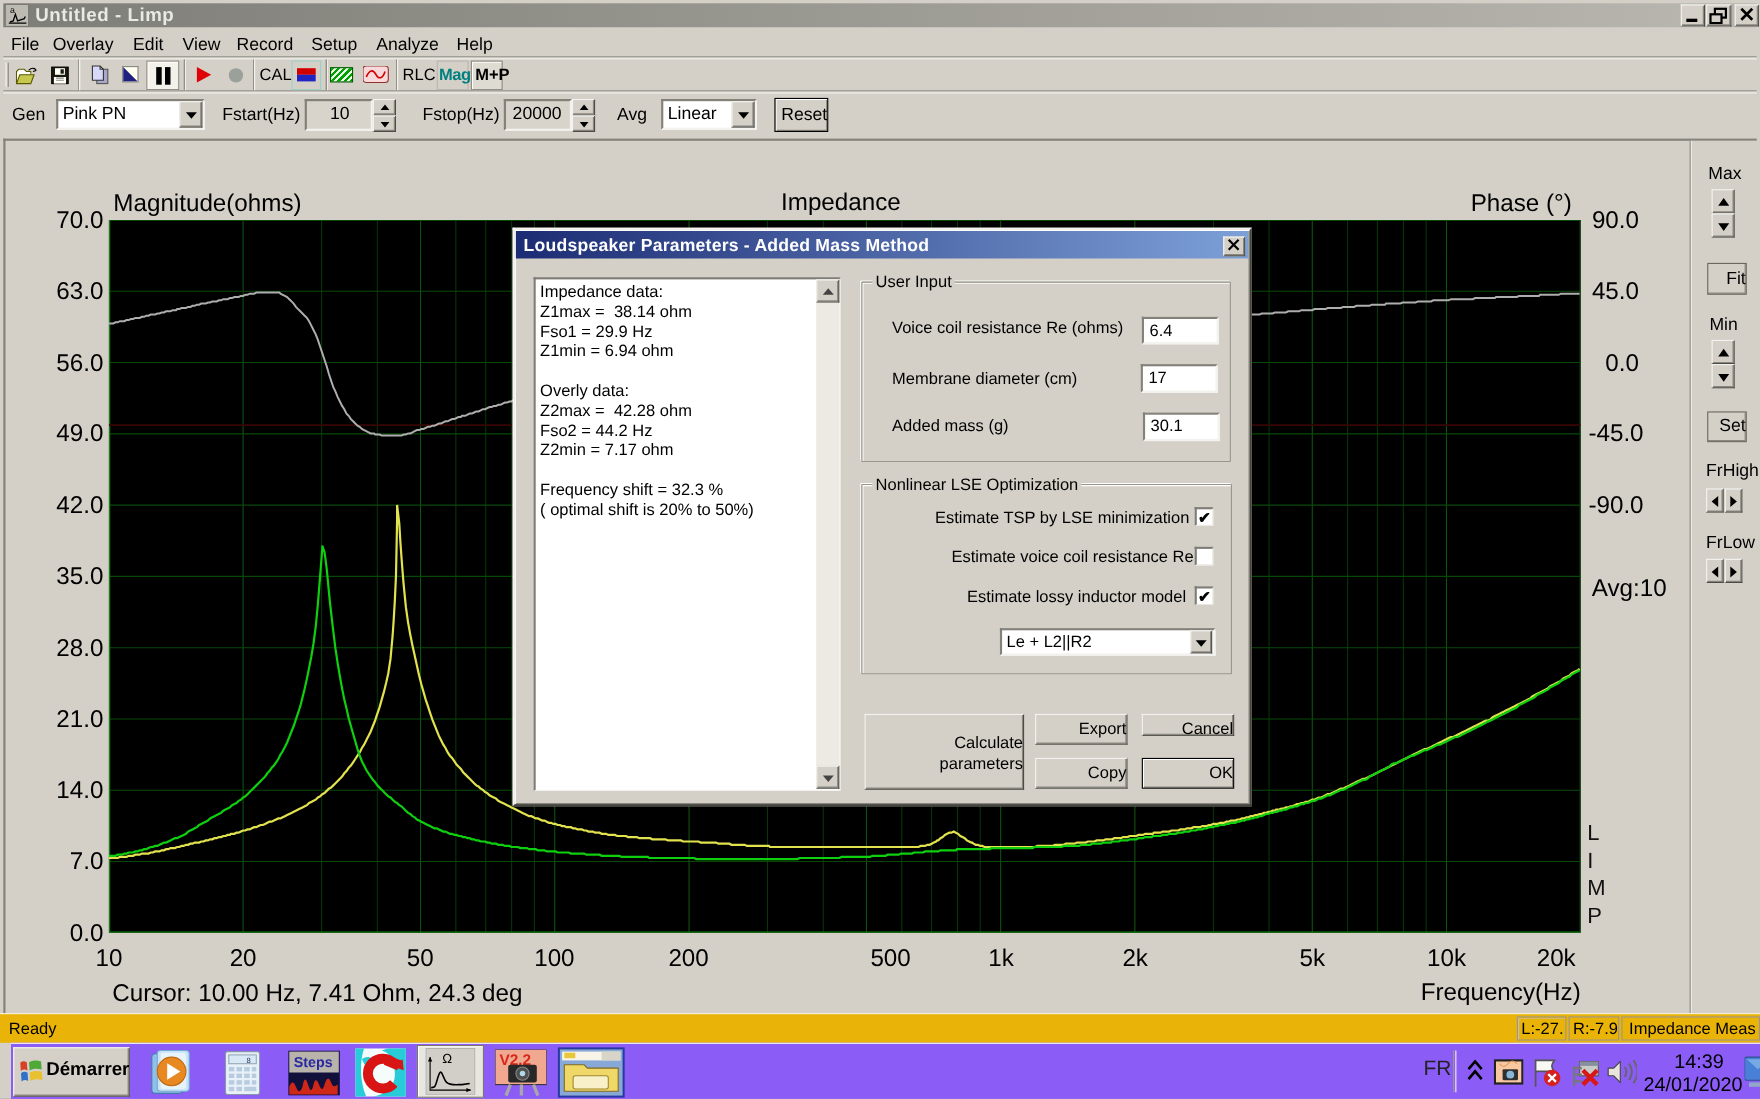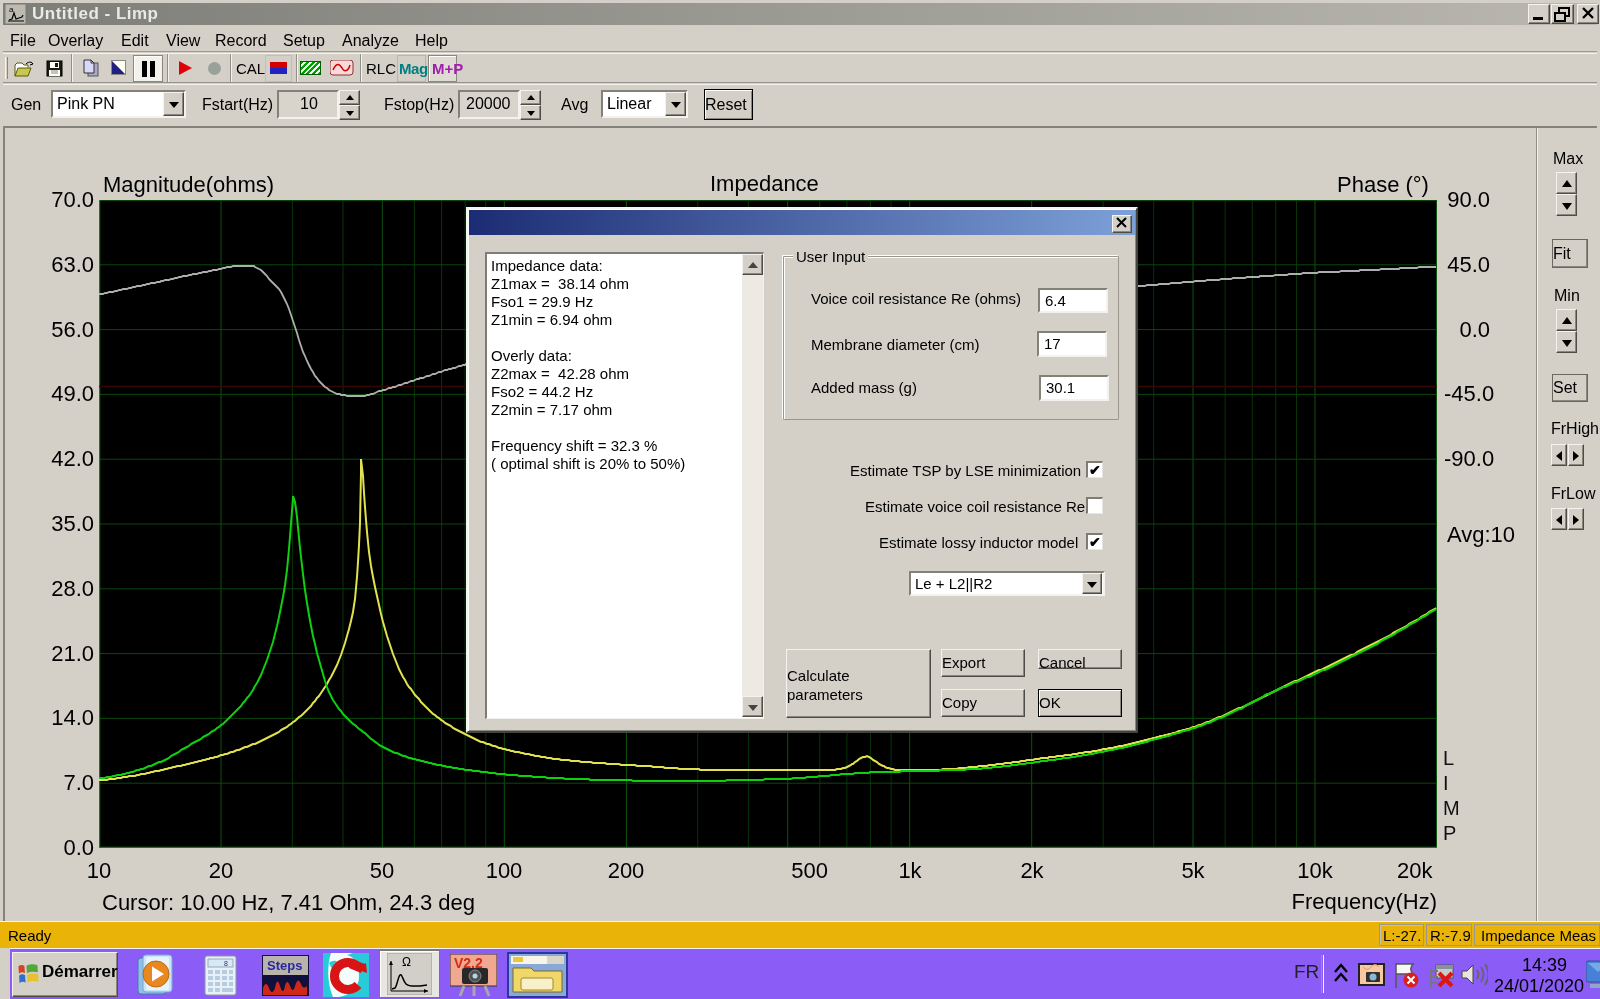--- a/index.html
+++ b/index.html
@@ -1,18 +1,18 @@
 <!DOCTYPE html>
 <html><head><meta charset="utf-8"><style>
 *{margin:0;padding:0;box-sizing:border-box}
 html,body{width:1600px;height:999px;overflow:hidden}
 body{font-family:"Liberation Sans",sans-serif;background:#d4d0c8;position:relative}
 .abs{position:absolute}
 .sunken{background:#fff;border-top:2px solid #838178;border-left:2px solid #838178;border-right:2px solid #f3f2ee;border-bottom:2px solid #f3f2ee}
-.btn{background:#d4d0c8;border-top:1px solid #f4f3ef;border-left:1px solid #f4f3ef;border-right:1px solid #4e4c46;border-bottom:1px solid #4e4c46;box-shadow:inset -1px -1px 0 #8a877e;color:#000;text-align:left}
+.btn{background:#d4d0c8;border-top:1px solid #f4f3ef;border-left:1px solid #f4f3ef;border-right:1px solid #4e4c46;border-bottom:1px solid #4e4c46;box-shadow:inset -1px -1px 0 #8a877e;color:#000;text-align:right}
 .grp{border:1px solid #9a968c;box-shadow:1px 1px 0 #fdfdfb inset, -1px -1px 0 #fdfdfb;border-radius:1px}
 .grplab{position:absolute;top:-9px;left:9px;background:#d4d0c8;padding:0 3px;font-size:15px}
 .cb{position:absolute;width:17px;height:17px;background:#fff;border-top:2px solid #7e7c74;border-left:2px solid #7e7c74;border-right:1px solid #e8e6e0;border-bottom:1px solid #e8e6e0}
 .ck{position:absolute;left:1px;top:-1px;font-size:14px;font-weight:bold;color:#000}
 .lab15{position:absolute;font-size:15px;color:#000;white-space:nowrap}
 .lab16{position:absolute;font-size:16px;color:#000;white-space:nowrap}
 .lab22{position:absolute;font-size:22px;color:#000;white-space:nowrap}
 .tseg{position:absolute;top:0;bottom:0;width:2px;background:linear-gradient(90deg,#928f86 0 1px,#f4f3ef 1px 2px)}
 .arw{display:block;width:0;height:0;margin:auto}
 </style></head><body>
@@ -98,21 +98,21 @@
 
  <svg class="abs" style="left:327px;top:6px" width="24" height="16">
       <rect x="0" y="0" width="23" height="15" rx="3" fill="#f8d8d8" stroke="#903030"></rect>
       <path d="M3,10 C6,3 9,3 12,8 C14,12 18,12 20,5" fill="none" stroke="#d00000" stroke-width="1.5"></path>
     </svg>
  <div class="tseg" style="left:357px"></div>
  <span class="abs" style="left:363px;top:6px;font-size:15px;color:#000">RLC</span>
  <div class="abs" style="left:394px;top:1px;width:29px;height:27px;border:1px solid #b8b5ac"></div>
  <span class="abs" style="left:396px;top:6px;font-size:15px;font-weight:bold;color:#008080;letter-spacing:-.4px">Mag</span>
  <div class="abs" style="left:425px;top:1px;width:29px;height:27px;background:#dedbd3;border:1px solid #8a877e;box-shadow:inset 1px 1px 0 #fff"></div>
- <span class="abs" style="left:429px;top:6px;font-size:15px;font-weight:bold;color:#a21caf">M+P</span>
+ <span class="abs" style="left:429px;top:6px;font-size:15px;font-weight:bold;color:#000000">M+P</span>
 </div>
 
 <div class="abs" style="left:3px;top:84px;width:1594px;height:41px;background:#d4d0c8;border-top:1px solid #f4f3ef">
  <span class="lab16" style="left:8px;top:11px">Gen</span>
  <div class="sunken abs" style="left:48px;top:5px;width:135px;height:28px"></div>
  <span class="lab16" style="left:54px;top:10px">Pink PN</span>
  <div class="btn abs" style="left:160px;top:7px;width:21px;height:24px">
       <span class="arw" style="margin-top:9px;border-left:5px solid transparent;border-right:5px solid transparent;border-top:6px solid #000"></span>
     </div>
  <span class="lab16" style="left:199px;top:11px">Fstart(Hz)</span>
@@ -229,20 +229,21 @@
 <span class="lab16" style="left:1551px;top:485px">FrLow</span>
 <div class="btn abs" style="left:1551px;top:508px;width:16px;height:22px">
     <span class="arw" style="margin-top:6px;border-top:5px solid transparent;border-bottom:5px solid transparent;border-right:6px solid #000"></span>
   </div>
 <div class="btn abs" style="left:1568px;top:508px;width:16px;height:22px">
     <span class="arw" style="margin-top:6px;border-top:5px solid transparent;border-bottom:5px solid transparent;border-left:6px solid #000"></span>
   </div>
 
 <div class="abs" style="left:466px;top:207px;width:672px;height:526px;background:#d4d0c8;border-top:2px solid #f5f4f0;border-left:2px solid #f5f4f0;border-right:2px solid #45433e;border-bottom:2px solid #45433e;box-shadow:inset 1px 1px 0 #fdfdfb,inset -1px -1px 0 #8a877e">
  <div class="abs" style="left:1px;top:1px;right:1px;height:25px;background:linear-gradient(90deg,#1c2c74,#7da0d8)"></div>
+ <div class="abs" style="left:8px;top:6px;font-size:16px;font-weight:bold;color:#fff;letter-spacing:.2px">Loudspeaker Parameters - Added Mass Method</div>
  <div class="btn abs" style="left:644px;top:6px;width:20px;height:18px"><svg width="18" height="15">
         <path d="M4,2 L13,11 M13,2 L4,11" stroke="#000" stroke-width="2"></path>
       </svg></div>
 
  <div class="abs" style="left:17px;top:43px;width:279px;height:467px;background:#fff;border-top:2px solid #7e7c74;border-left:2px solid #7e7c74;border-right:1px solid #f2f1ed;border-bottom:1px solid #f2f1ed"></div>
  <div class="abs" style="left:23px;top:48px;font-size:15px;line-height:18px;color:#000">Impedance data:<br>Z1max =&nbsp; 38.14 ohm<br>Fso1 = 29.9 Hz<br>Z1min = 6.94 ohm<br>&nbsp;<br>Overly data:<br>Z2max =&nbsp; 42.28 ohm<br>Fso2 = 44.2 Hz<br>Z2min = 7.17 ohm<br>&nbsp;<br>Frequency shift = 32.3 %<br>( optimal shift is 20% to 50%)</div>
 
  <div class="abs" style="left:274px;top:45px;width:21px;height:463px;background:#eceae3"></div>
  <div class="btn abs" style="left:274px;top:45px;width:21px;height:21px">
       <span class="arw" style="margin-top:7px;border-left:5px solid transparent;border-right:5px solid transparent;border-bottom:6px solid #444"></span>
@@ -260,20 +261,23 @@
     </div>
  <span class="lab15" style="left:343px;top:127px">Membrane diameter (cm)</span>
  <div class="sunken abs" style="left:569px;top:122px;width:70px;height:26px">
       <span style="position:absolute;left:5px;top:2px;font-size:15px">17</span>
     </div>
  <span class="lab15" style="left:343px;top:170px">Added mass (g)</span>
  <div class="sunken abs" style="left:571px;top:166px;width:70px;height:26px">
       <span style="position:absolute;left:5px;top:2px;font-size:15px">30.1</span>
     </div>
 
+ <div class="grp abs" style="left:315px;top:231px;width:337px;height:173px">
+      <span class="grplab">Nonlinear LSE Optimization</span>
+    </div>
  <span class="lab15" style="left:382px;top:253px">Estimate TSP by LSE minimization</span>
  <div class="cb" style="left:618px;top:252px">
       <span class="ck">✔</span>
     </div>
  <span class="lab15" style="left:397px;top:289px">Estimate voice coil resistance Re</span>
  <div class="cb" style="left:618px;top:288px"></div>
  <span class="lab15" style="left:411px;top:325px">Estimate lossy inductor model</span>
  <div class="cb" style="left:618px;top:324px">
       <span class="ck">✔</span>
     </div>

